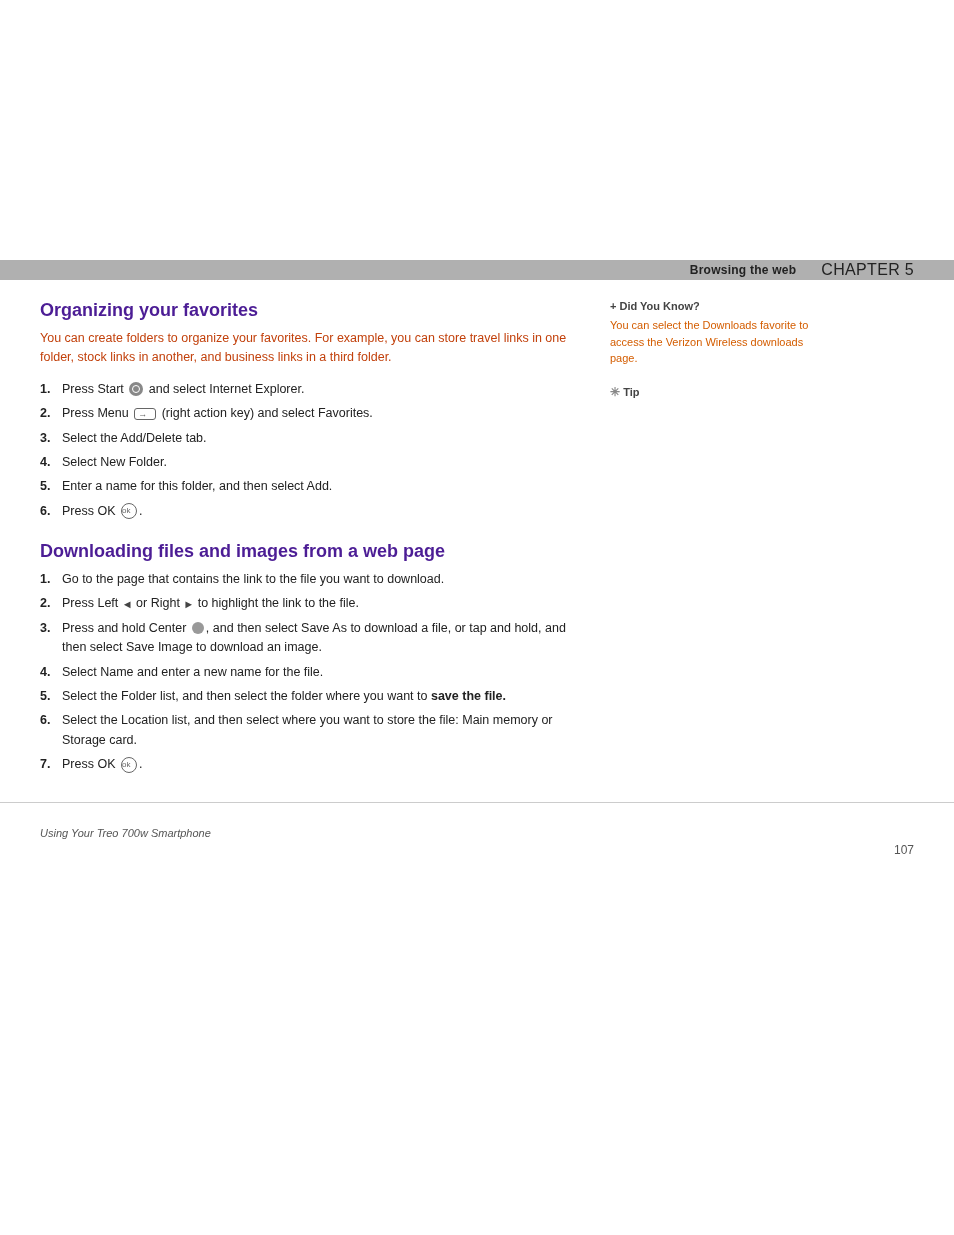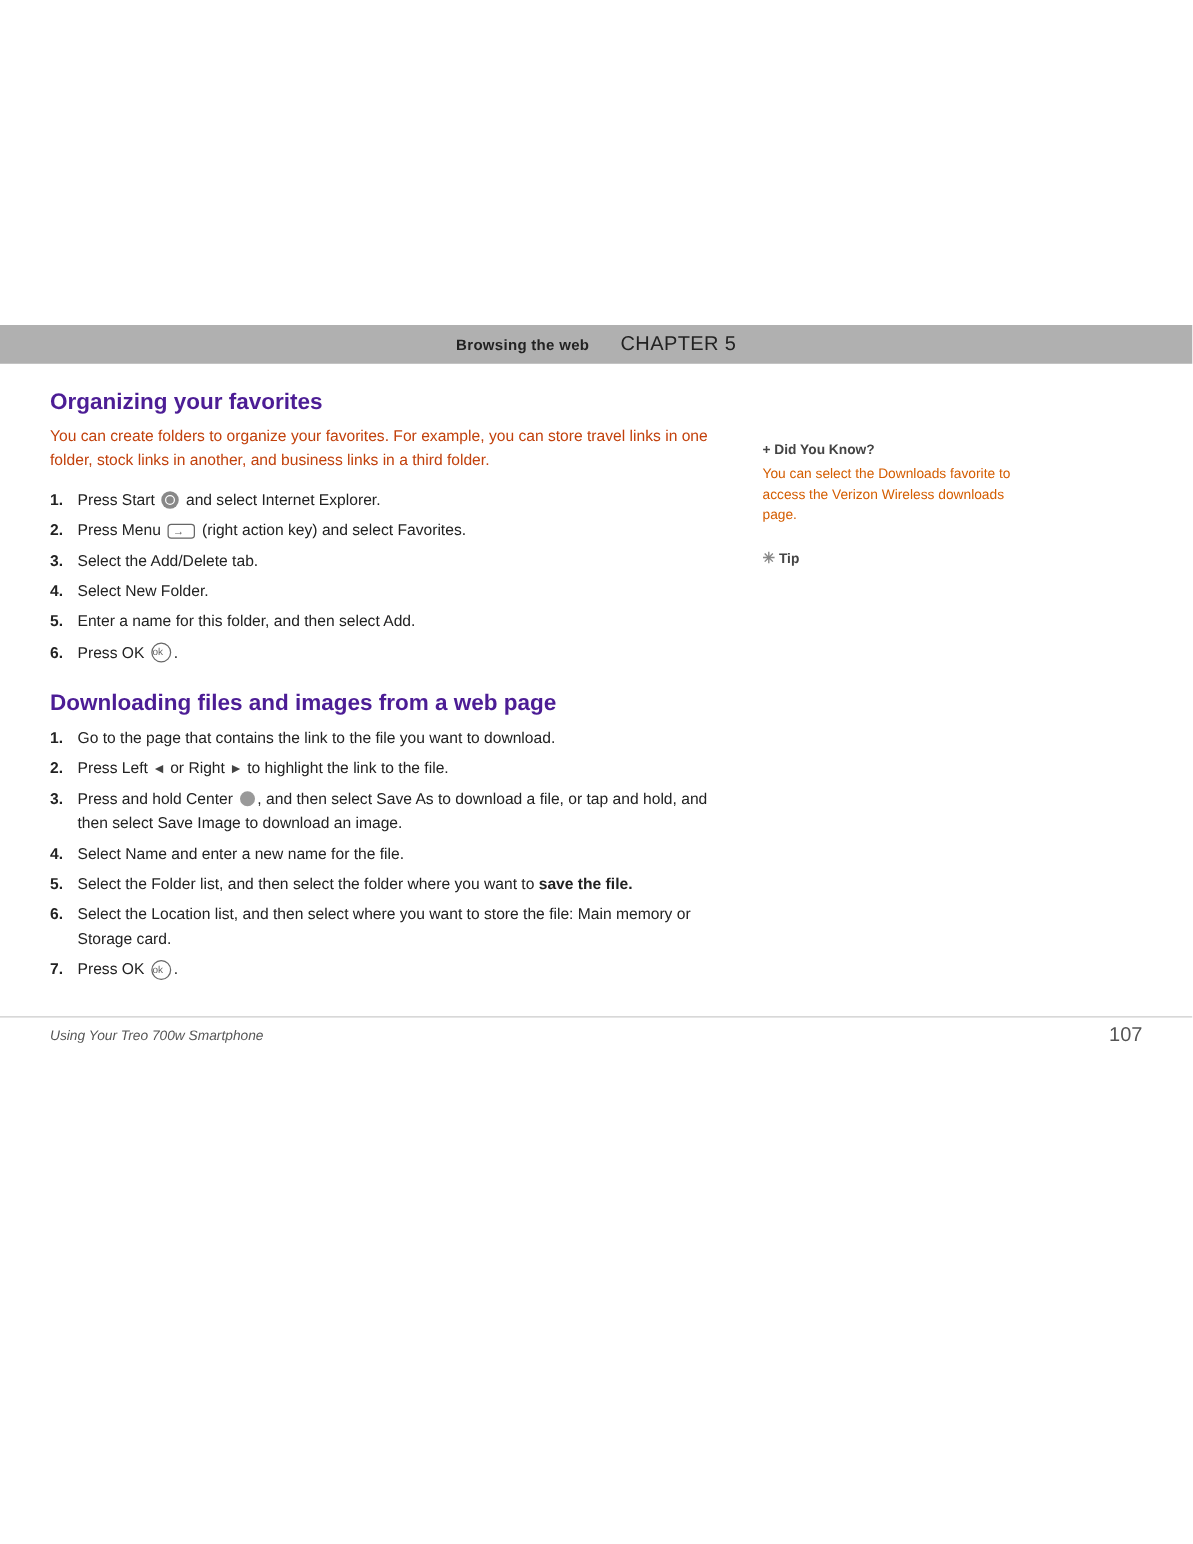--- a/index.html
+++ b/index.html
@@ -17,24 +17,24 @@
       width: 954px;
       min-height: 1235px;
       background: #fff;
       position: relative;
     }
 
     
     .header-bar {
       width: 100%;
       background: #b0b0b0;
-      height: 31px;
+      height: 20px;
       display: flex;
       align-items: center;
-      justify-content: center;
+      justify-content: flex-end;
       padding: 0 40px 0 40px;
       margin-top: 260px;
     }
 
     .header-browsing {
       font-size: 12px;
       font-weight: bold;
       color: #222;
       letter-spacing: 0.02em;
     }
@@ -58,21 +58,20 @@
     .left-col {
       flex: 0 0 560px;
       padding-right: 30px;
     }
 
     
     .right-col {
       flex: 0 0 220px;
       padding-left: 10px;
       font-size: 11px;
-      margin-top: 43px;
     }
 
     
     .section-title {
       font-size: 18px;
       font-weight: bold;
       color: #4c1d95;
       margin-bottom: 8px;
       margin-top: 0;
     }
@@ -216,22 +215,23 @@
       padding-top: 6px;
     }
 
     .footer-left {
       font-size: 11px;
       color: #555;
       font-style: italic;
     }
 
     .footer-right {
-      font-size: 16px;
+      font-size: 12px;
       color: #555;
+      margin-top: 34px;
     }
 
     
     .sidebar-block {
       margin-bottom: 18px;
     }
 
     .sidebar-did-you-know-title {
       font-size: 11px;
       font-weight: bold;

